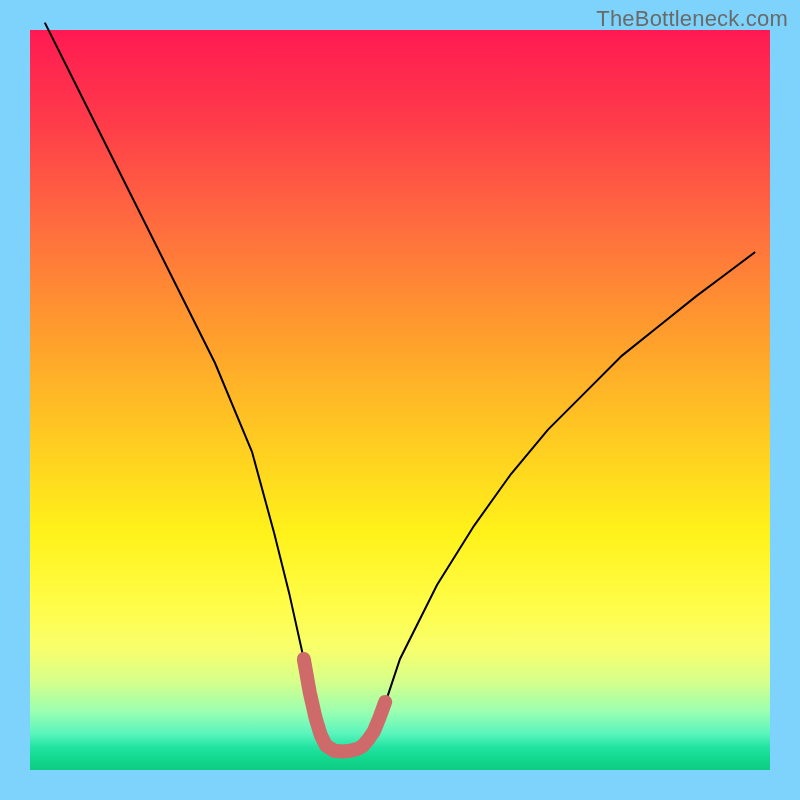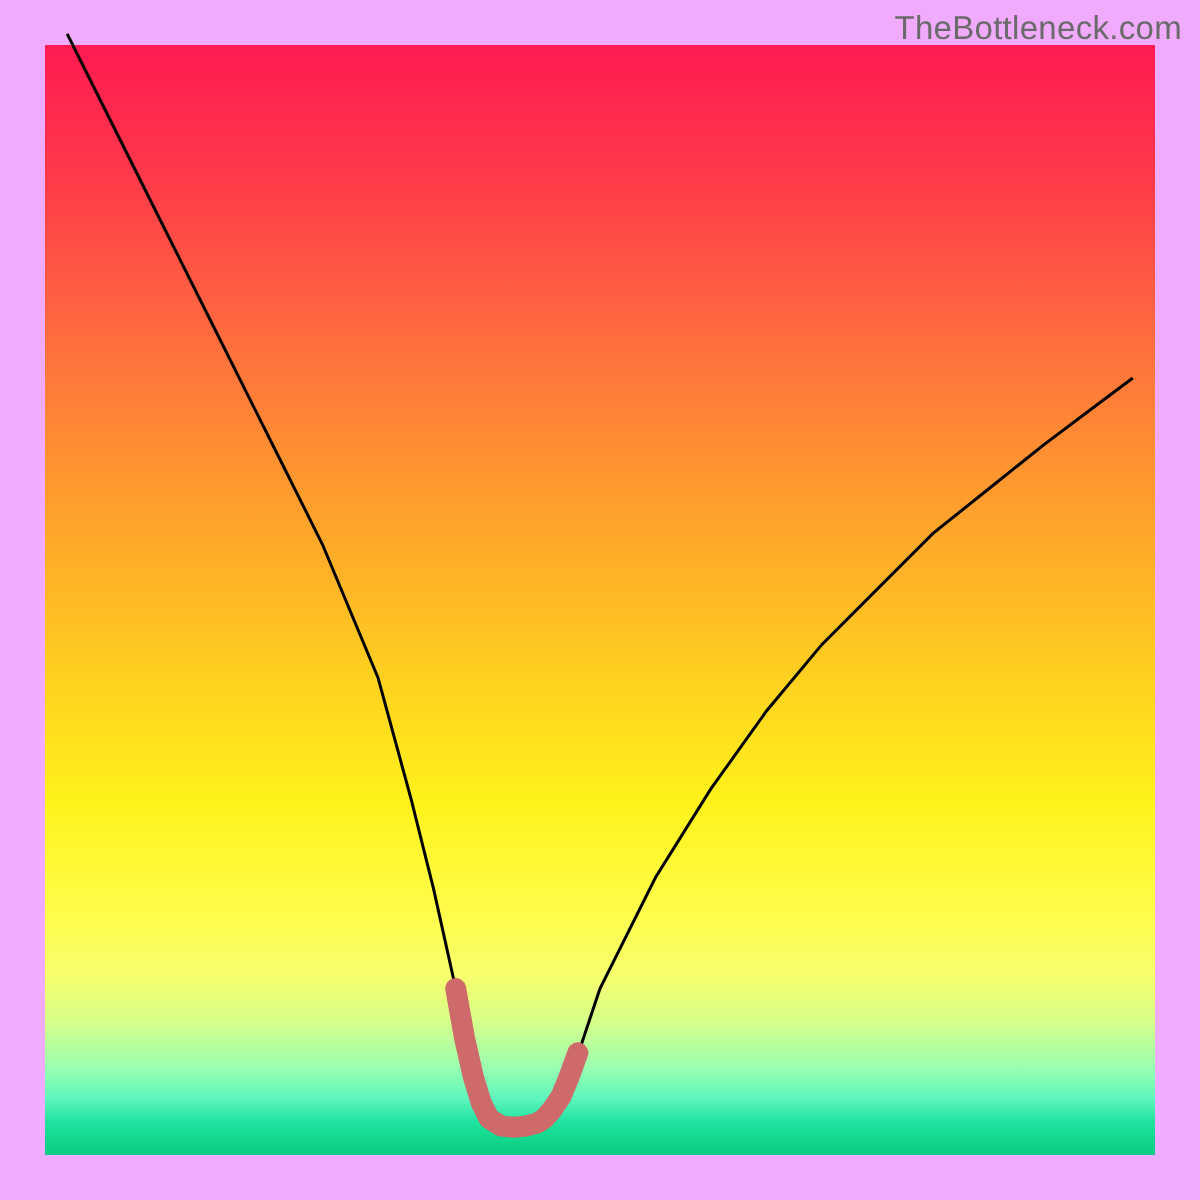--- a/index.html
+++ b/index.html
@@ -10,21 +10,21 @@
     background: #000;
     overflow: hidden;
     font-family: Arial, Helvetica, sans-serif;
   }
   .frame {
     position: absolute;
     left: 0;
     top: 0;
     width: 800px;
     height: 800px;
-    background: #f0abfc;
+    background: #7dd3fc;
   }
   .plot {
     position: absolute;
     left: 30px;
     top: 30px;
     width: 740px;
     height: 740px;
     
     background: linear-gradient(
       to bottom,

